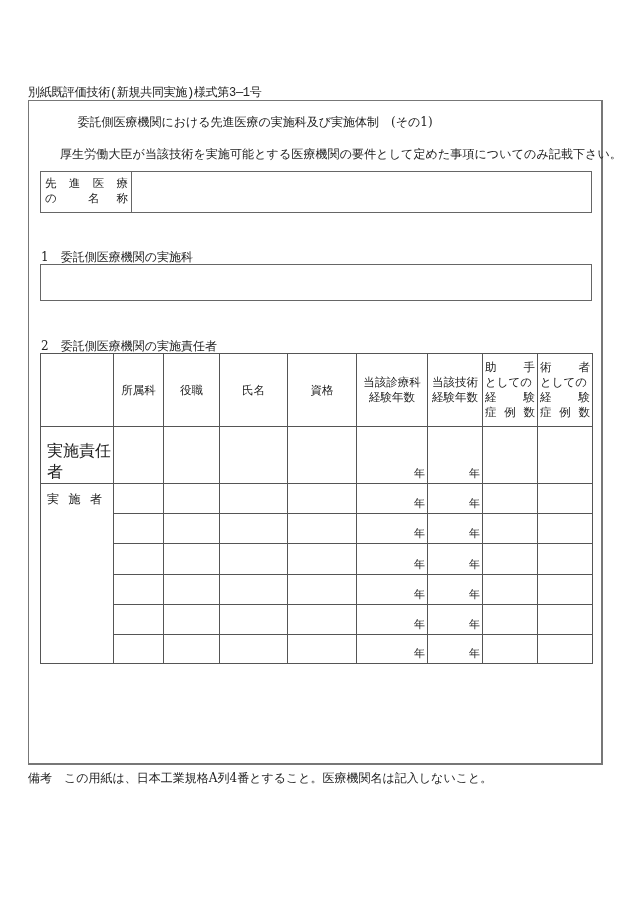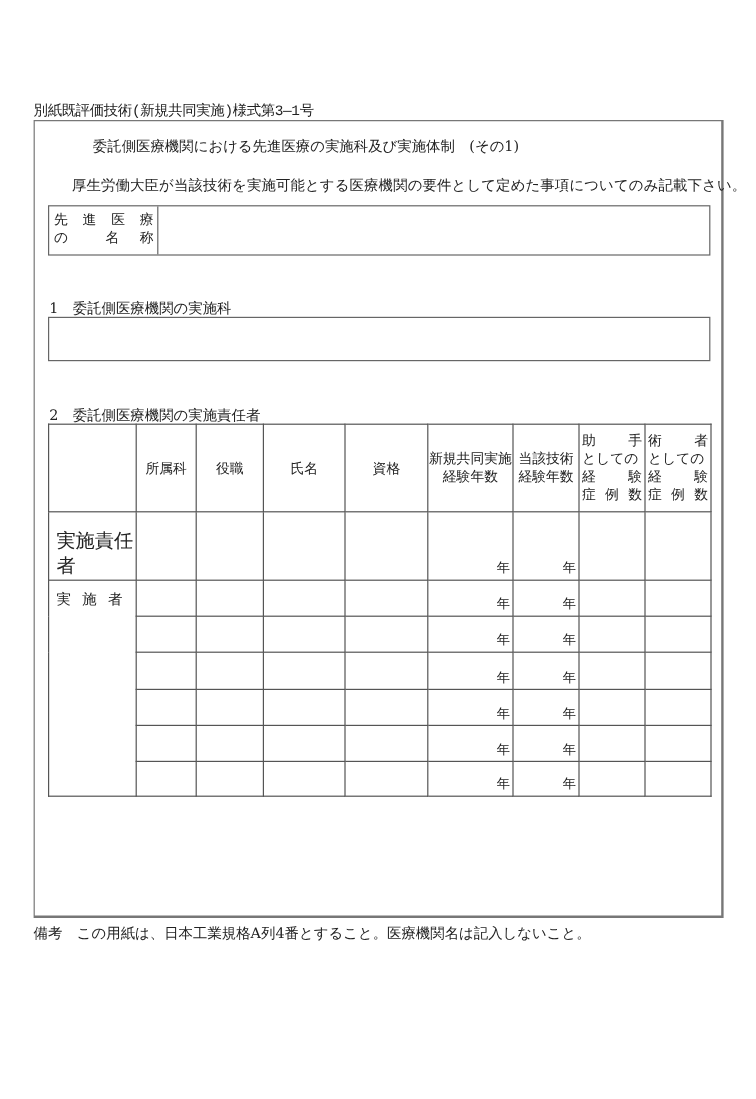--- a/index.html
+++ b/index.html
@@ -78,21 +78,21 @@
     <col style="width:55px">
   </colgroup>
   <tbody>
       <tr style="height:73px">
     <th></th>
     <th>所属科</th>
     <th>役職</th>
     <th>氏名</th>
     <th>資格</th>
     <th>
-      <div>新規共同実施</div>
+      <div>当該診療科</div>
       <div>経験年数</div>
     </th>
     <th>
       <div>当該技術</div>
       <div>経験年数</div>
     </th>
     <th class="narrow-hdr">
       <div class="ln">
             <span>助</span>
             <span>手</span>

